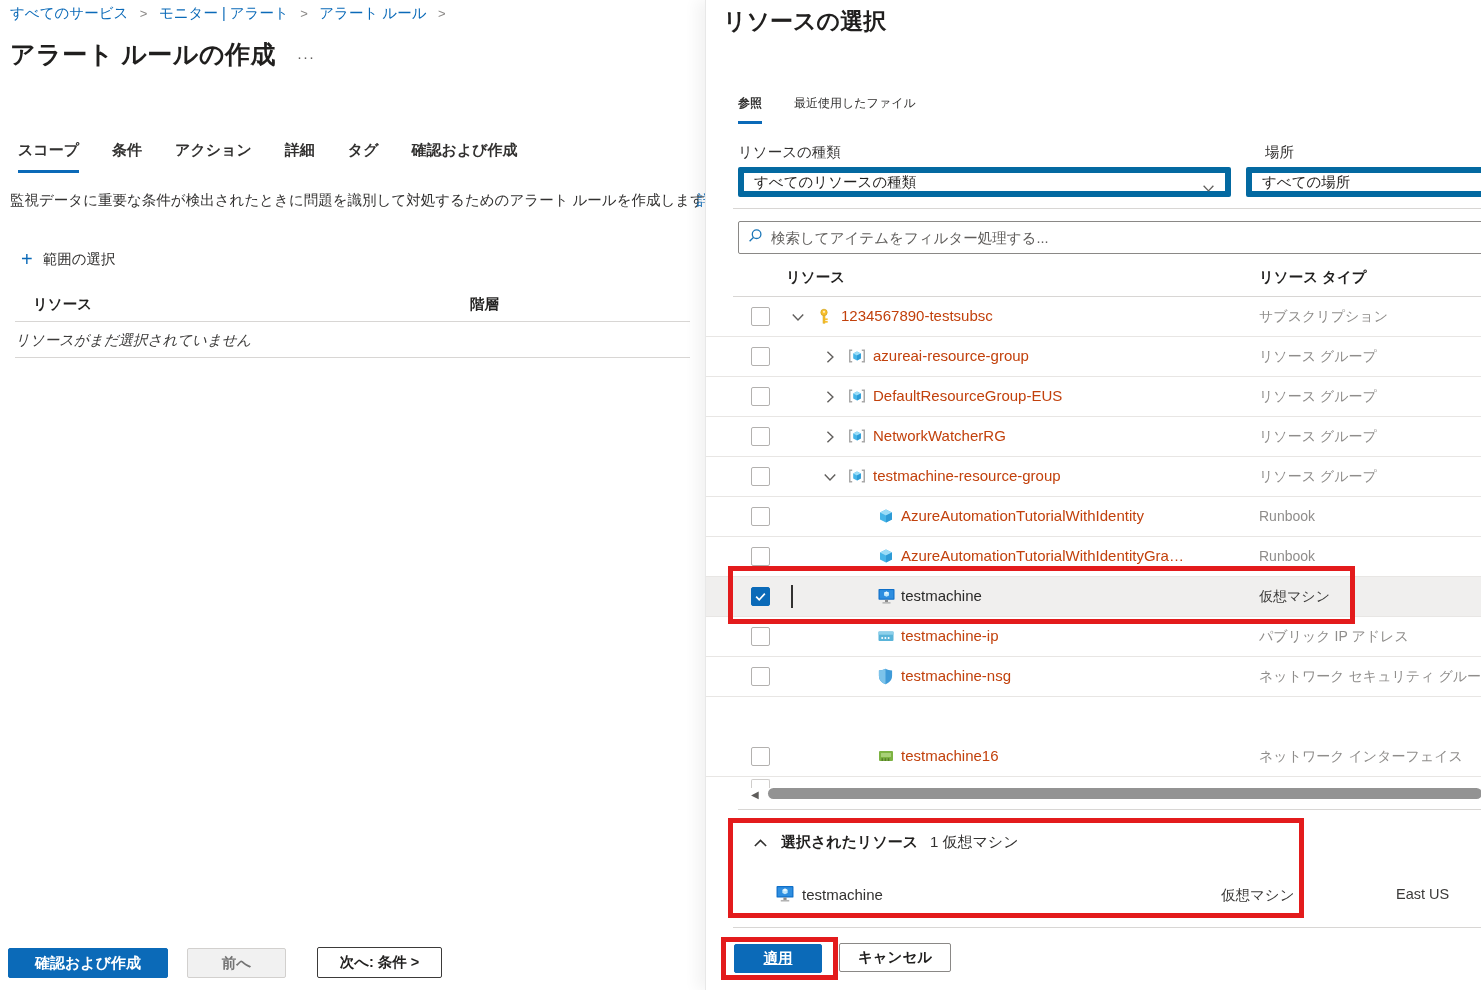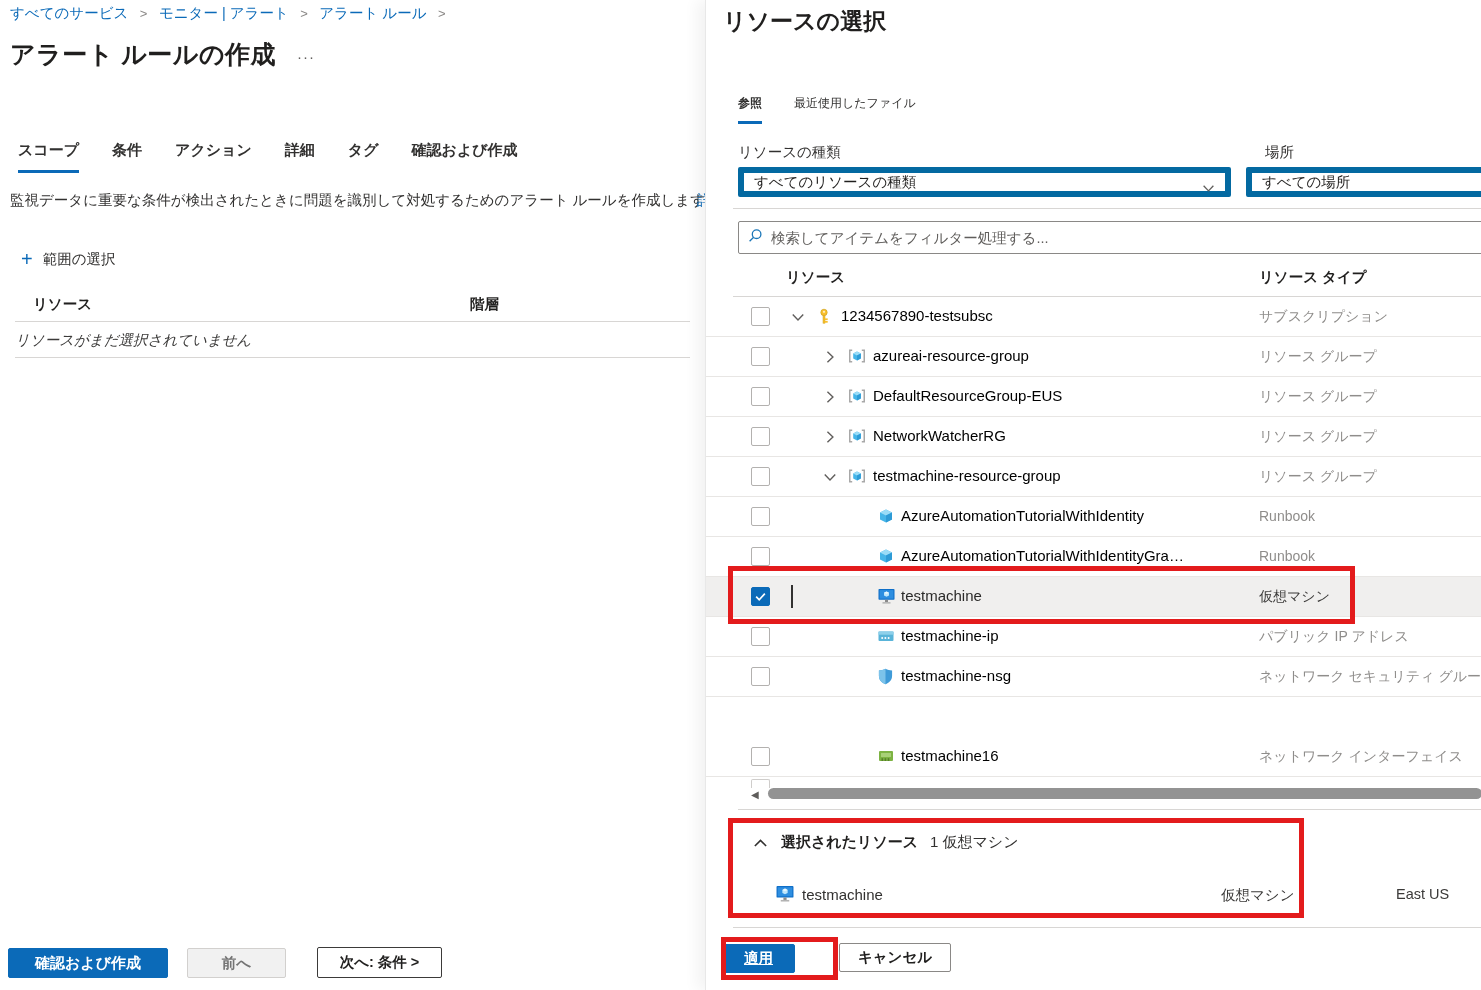--- a/index.html
+++ b/index.html
@@ -49,21 +49,21 @@
   .searchbox input::placeholder { color:#605e5c; }
 
   .rth { position:absolute; top:268px; font-size:14.5px; font-weight:bold; color:#201f1e; }
   .rrow { position:absolute; left:0; width:776px; height:40px; border-bottom:1px solid #e8e6e4; }
   .rrow.sel { background:#f0efee; }
   .cb { position:absolute; left:45px; top:10px; width:19px; height:19px; border:1px solid #b3b1af;
         border-radius:2px; background:#fff; cursor:pointer; }
   .cb.checked { background:#0b6ab8; border-color:#0b6ab8; display:flex; align-items:center; justify-content:center; }
   .chev { position:absolute; top:13px; cursor:pointer; }
   .ric { position:absolute; top:11px; }
-  .rname { position:absolute; top:10px; font-size:15px; color:#000000; white-space:nowrap; cursor:pointer; }
+  .rname { position:absolute; top:10px; font-size:15px; color:#c2410c; white-space:nowrap; cursor:pointer; }
   .rrow.sel .rname { color:#2b2a29; }
   .rtype { position:absolute; left:553px; top:11px; font-size:14px; color:#8f8d8b; white-space:nowrap; }
   .rrow.sel .rtype { color:#3b3a39; }
   .caret { position:absolute; left:85px; top:8px; width:1.5px; height:23px; background:#323130; }
 
   .hscroll-thumb { position:absolute; left:62px; top:788px; width:714px; height:11px; background:#939393; border-radius:6px; }
   .hscroll-arrow { position:absolute; left:45px; top:789px; font-size:10px; color:#5f5d5b; }
 
   .sel-head-chev { position:absolute; left:47px; top:836px; cursor:pointer; }
   .sel-title { position:absolute; left:75px; top:833px; font-size:15px; font-weight:bold; color:#201f1e; }
@@ -356,19 +356,19 @@
         <rect x="7" y="11.8" width="3" height="2.3" fill="#8a8a8a"></rect>
         <rect x="4.5" y="14.1" width="8" height="1.5" fill="#b3b3b3"></rect>
       </svg>
   </div>
   <div class="sel-name">testmachine</div>
   <div class="sel-type">仮想マシン</div>
   <div class="sel-loc">East US</div>
 
   <div class="hline" style="left:27px; top:927px; width:749px;"></div>
 
-  <div class="btn btn-primary" style="left:16px; top:944px; width:73px; height:29px;text-decoration:underline;">適用</div>
+  <div class="btn btn-primary" style="left:28px; top:944px; width:88px; height:29px;text-decoration:underline;">適用</div>
   <div class="btn btn-outline" style="left:133px; top:943px; width:112px; height:29px;">キャンセル</div>
 </div>
 
 <div class="redbox" style="left:728px; top:566px; width:627px; height:58px;"></div>
 <div class="redbox" style="left:728px; top:818px; width:576px; height:100px;"></div>
 <div class="redbox" style="left:721px; top:937px; width:117px; height:43px;"></div>
 
 </body></html>

